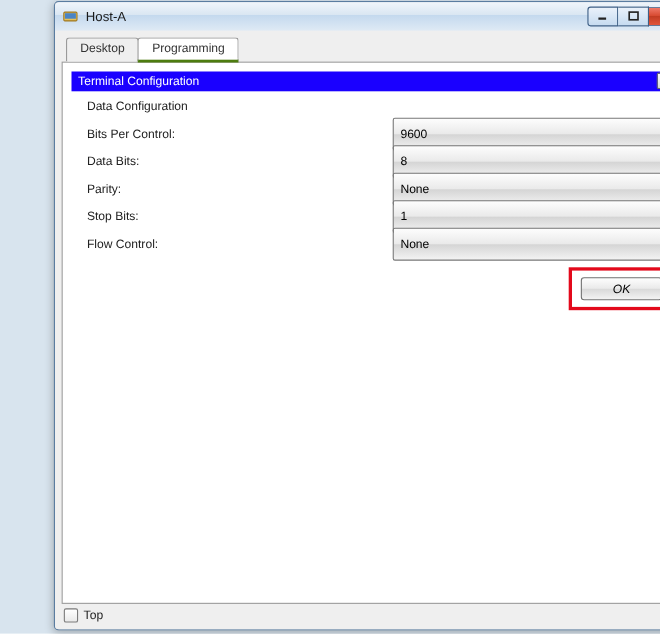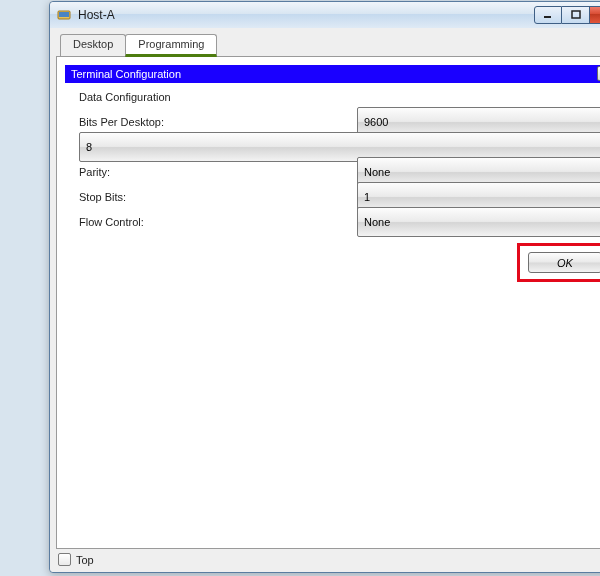--- a/index.html
+++ b/index.html
@@ -224,27 +224,28 @@
               <line x1="2" y1="2" x2="8" y2="8" stroke="#444" stroke-width="1.5"></line>
               <line x1="8" y1="2" x2="2" y2="8" stroke="#444" stroke-width="1.5"></line>
             </svg>
         </span>
       </div>
 
       <div class="form-area">
         <div class="section-label">Data Configuration</div>
 
         <div class="form-row">
-          <span class="lbl">Bits Per Desktop:</span>
+          <span class="lbl">Bits Per Control:</span>
           <div class="combo">
             <span>9600</span>
           </div>
         </div>
 
         <div class="form-row">
+          <span class="lbl">Data Bits:</span>
           <div class="combo">
             <span>8</span>
           </div>
         </div>
 
         <div class="form-row">
           <span class="lbl">Parity:</span>
           <div class="combo">
             <span>None</span>
           </div>

